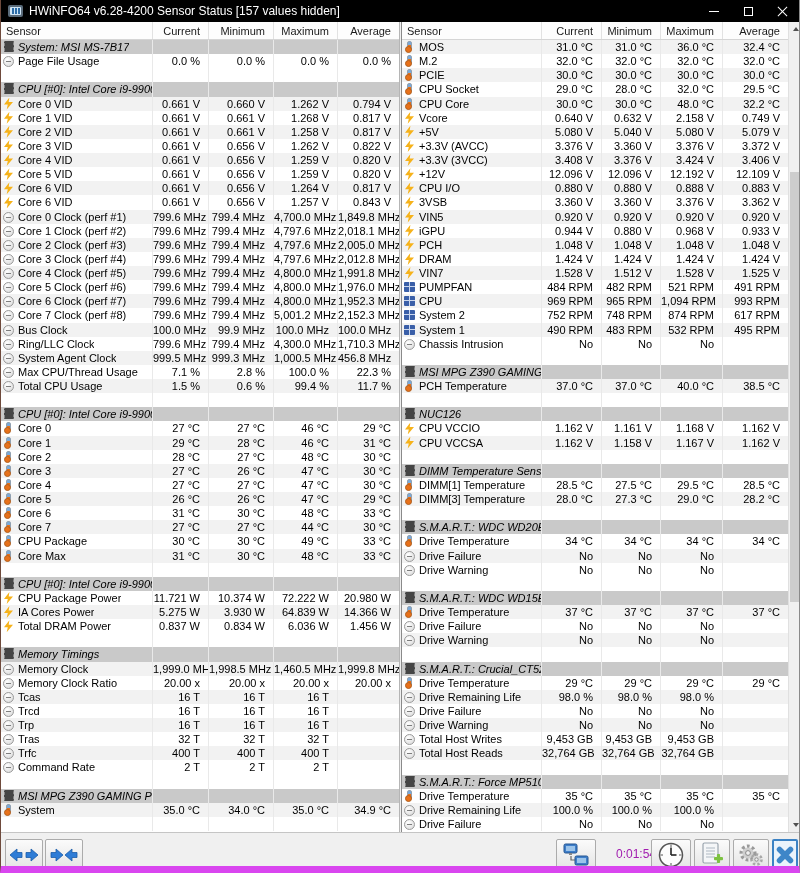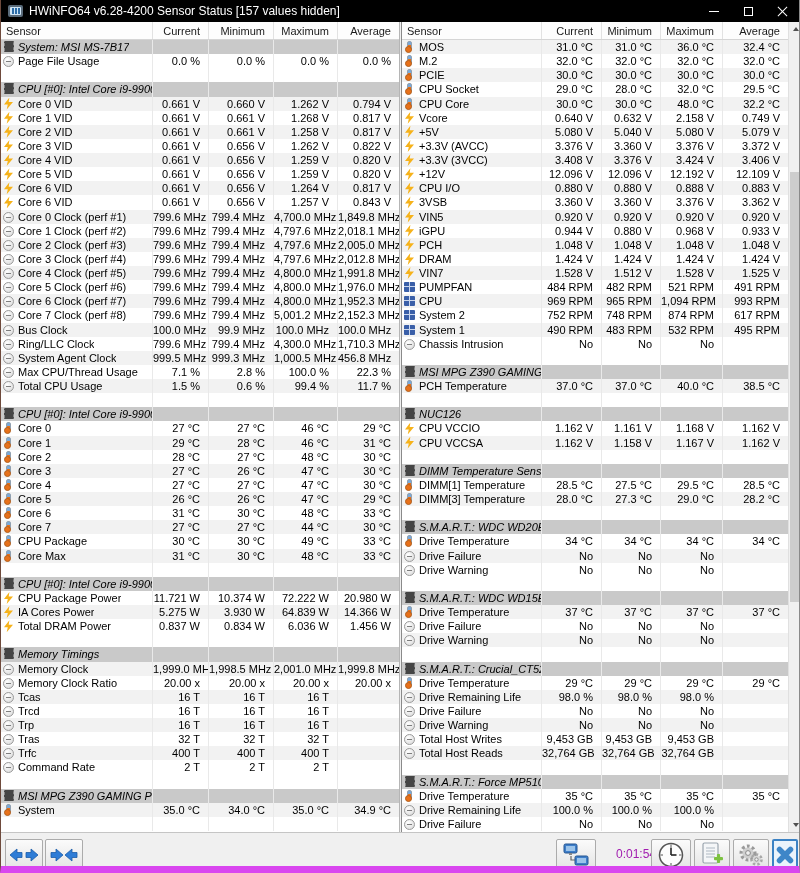--- a/index.html
+++ b/index.html
@@ -536,21 +536,21 @@
           <div class="cell val"></div>
           <div class="cell val"></div>
         </div>
         <div class="row grid-l alt">
           <div class="cell label">
             <span class="ico other"></span>
             <span class="lt">Memory Clock</span>
           </div>
           <div class="cell val">1,999.0 MHz</div>
           <div class="cell val">1,998.5 MHz</div>
-          <div class="cell val">2,001.0 MHz</div>
+          <div class="cell val">1,460.5 MHz</div>
           <div class="cell val">1,999.8 MHz</div>
         </div>
         <div class="row grid-l">
           <div class="cell label">
             <span class="ico other"></span>
             <span class="lt">Memory Clock Ratio</span>
           </div>
           <div class="cell val">20.00 x</div>
           <div class="cell val">20.00 x</div>
           <div class="cell val">20.00 x</div>

